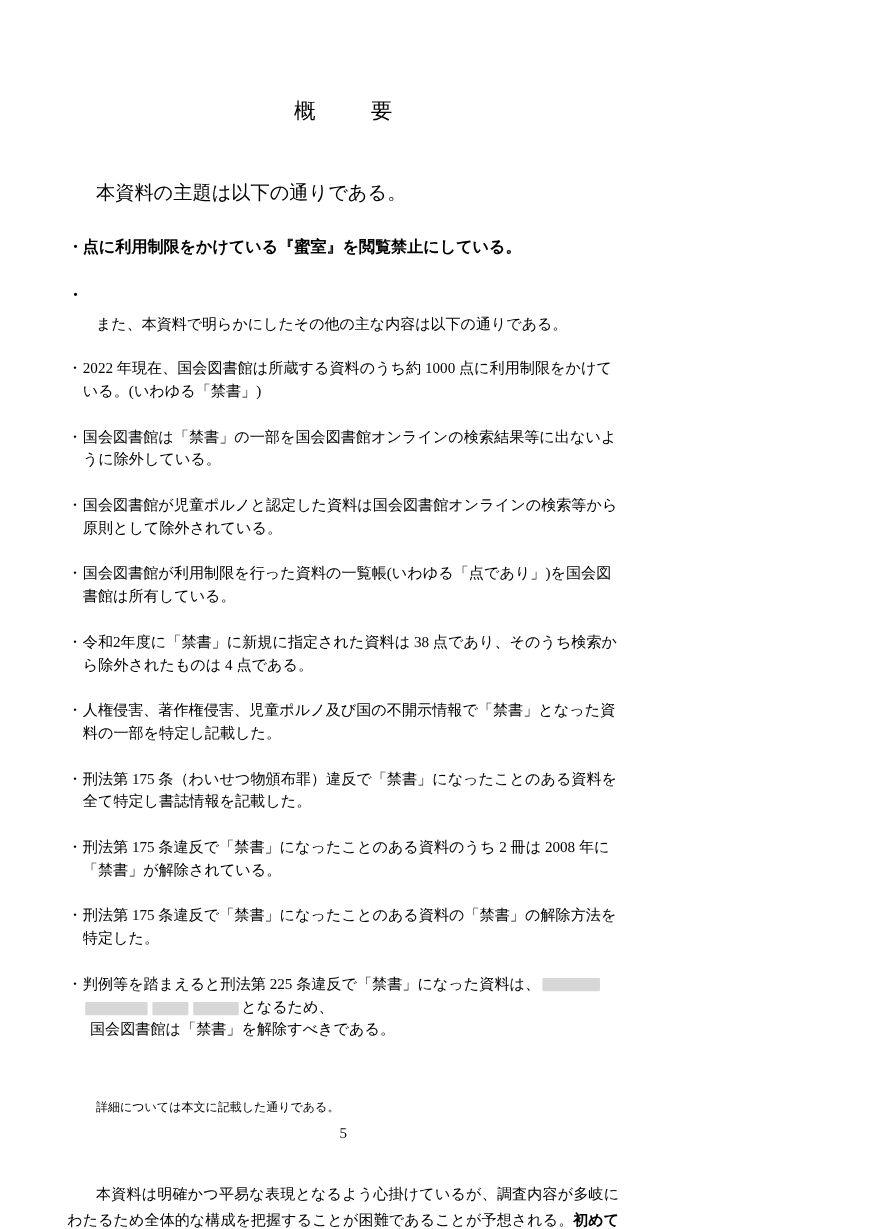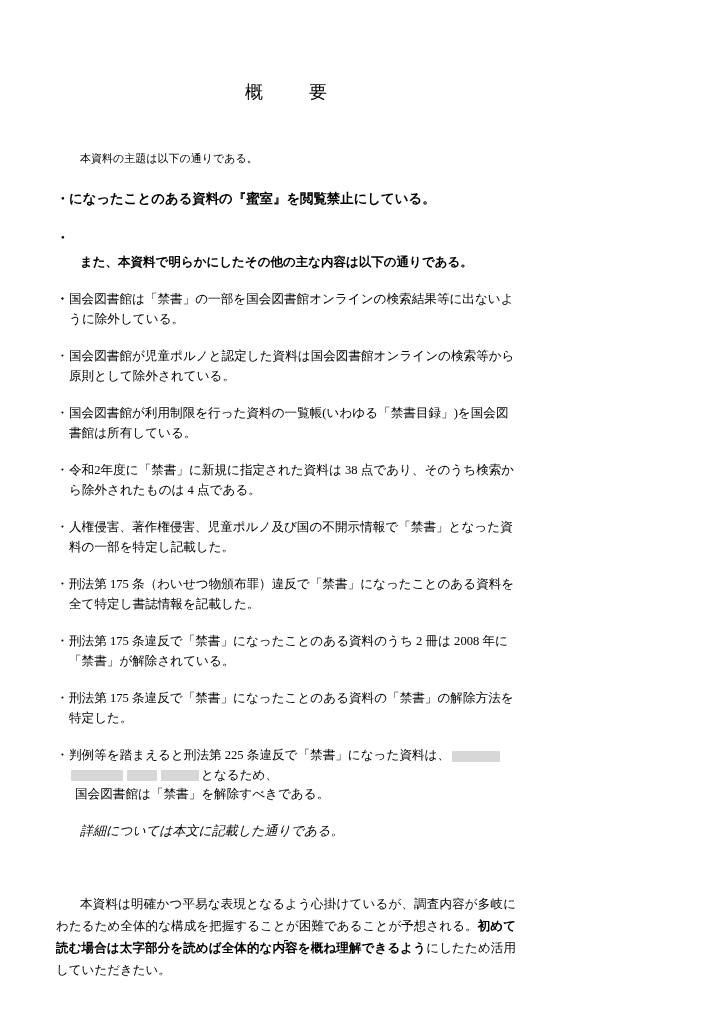--- a/index.html
+++ b/index.html
@@ -24,21 +24,21 @@
   }
   .doc-title {
     text-align: center;
     font-size: 18px;
     letter-spacing: 14px;
     margin: 8px 0 0 0;
     font-weight: 500;
     padding-left: 14px;
   }
   .intro-para {
-    font-size: 11px;
+    font-size: 16px;
     margin: 46px 0 0 0;
     text-indent: 24px;
     line-height: 1.5;
   }
   .bullet-list {
     list-style: none;
     margin: 0;
     padding: 0;
   }
   .bullet-list li {
@@ -58,49 +58,48 @@
     font-size: 13.4px;
   }
   .group-first {
     margin-top: 22px;
   }
   .second-intro {
     font-size: 12.5px;
     margin: 44px 0 0 0;
     text-indent: 24px;
     line-height: 1.5;
-    font-weight: bold;
   }
   .bullet-list.normal li {
     font-size: 12.6px;
     margin-top: 18px;
   }
   .cont-line {
     display: block;
     padding-left: 6px;
+    font-family: Liberation Mono, monospace;
   }
   .redacted {
     display: inline-block;
     background: #d7d7d7;
     color: transparent;
     height: 11px;
     vertical-align: middle;
     border-radius: 1px;
     margin: 0 2px;
   }
   .r1 { width: 48px; }
   .r2 { width: 52px; }
   .r3 { width: 30px; }
   .r4 { width: 38px; }
   .detail-para {
-    font-size: 13px;
-    margin: 16px 0 0 0;
+    font-size: 10px;
+    margin: 47px 0 0 0;
     text-indent: 24px;
     line-height: 1.5;
-    font-style: italic;
   }
   .closing-para {
     font-size: 12.5px;
     margin: 54px 0 0 0;
     text-indent: 24px;
     line-height: 1.75;
     text-align: justify;
   }
   .closing-para b {
     font-weight: bold;
@@ -119,44 +118,45 @@
 
 <div class="page">
 
   <h1 class="doc-title">概　要</h1>
 
   <p class="intro-para">本資料の主題は以下の通りである。</p>
 
   <ul class="bullet-list bold group-first">
     <li>
       <span class="dot">・</span>
-      <span>になったことのある資料の『蜜室』を閲覧禁止にしている。</span>
+      <span>点に利用制限をかけている『蜜室』を閲覧禁止にしている。</span>
     </li>
     <li>
       <span class="dot">・</span>
     </li>
   </ul>
 
   <p class="second-intro">また、本資料で明らかにしたその他の主な内容は以下の通りである。</p>
 
   <ul class="bullet-list normal">
     <li>
       <span class="dot">・</span>
+      <span>2022 年現在、国会図書館は所蔵する資料のうち約 1000 点に利用制限をかけている。(いわゆる「禁書」)</span>
     </li>
     <li>
       <span class="dot">・</span>
       <span>国会図書館は「禁書」の一部を国会図書館オンラインの検索結果等に出ないように除外している。</span>
     </li>
     <li>
       <span class="dot">・</span>
       <span>国会図書館が児童ポルノと認定した資料は国会図書館オンラインの検索等から原則として除外されている。</span>
     </li>
     <li>
       <span class="dot">・</span>
-      <span>国会図書館が利用制限を行った資料の一覧帳(いわゆる「禁書目録」)を国会図書館は所有している。</span>
+      <span>国会図書館が利用制限を行った資料の一覧帳(いわゆる「点であり」)を国会図書館は所有している。</span>
     </li>
     <li>
       <span class="dot">・</span>
       <span>令和2年度に「禁書」に新規に指定された資料は 38 点であり、そのうち検索から除外されたものは 4 点である。</span>
     </li>
     <li>
       <span class="dot">・</span>
       <span>人権侵害、著作権侵害、児童ポルノ及び国の不開示情報で「禁書」となった資料の一部を特定し記載した。</span>
     </li>
     <li>

